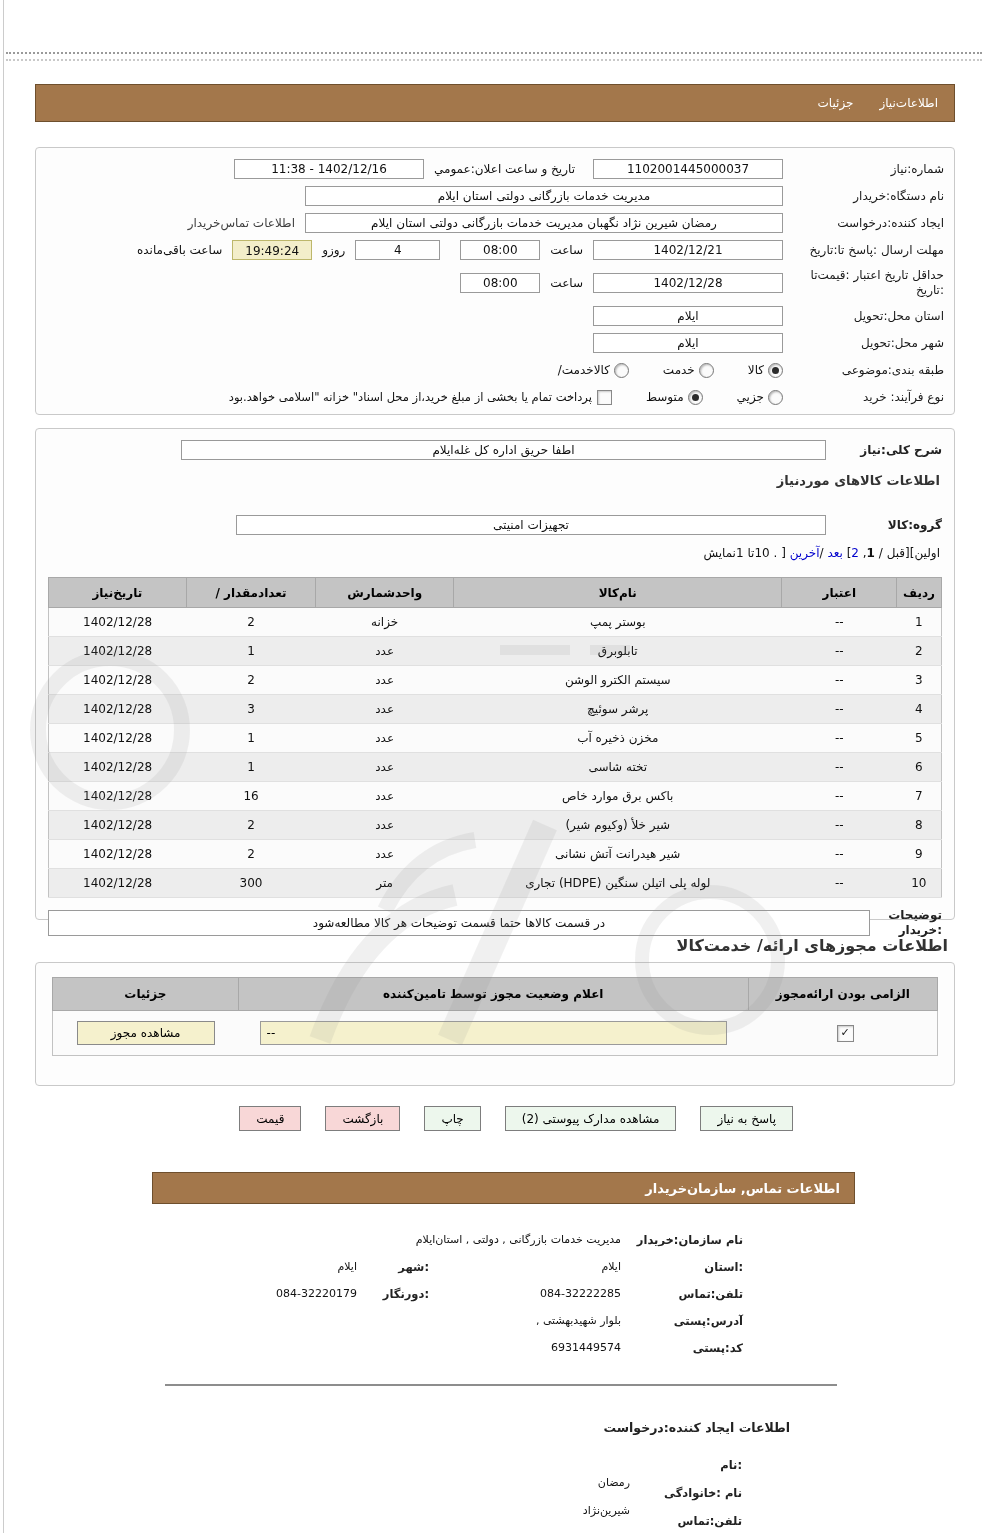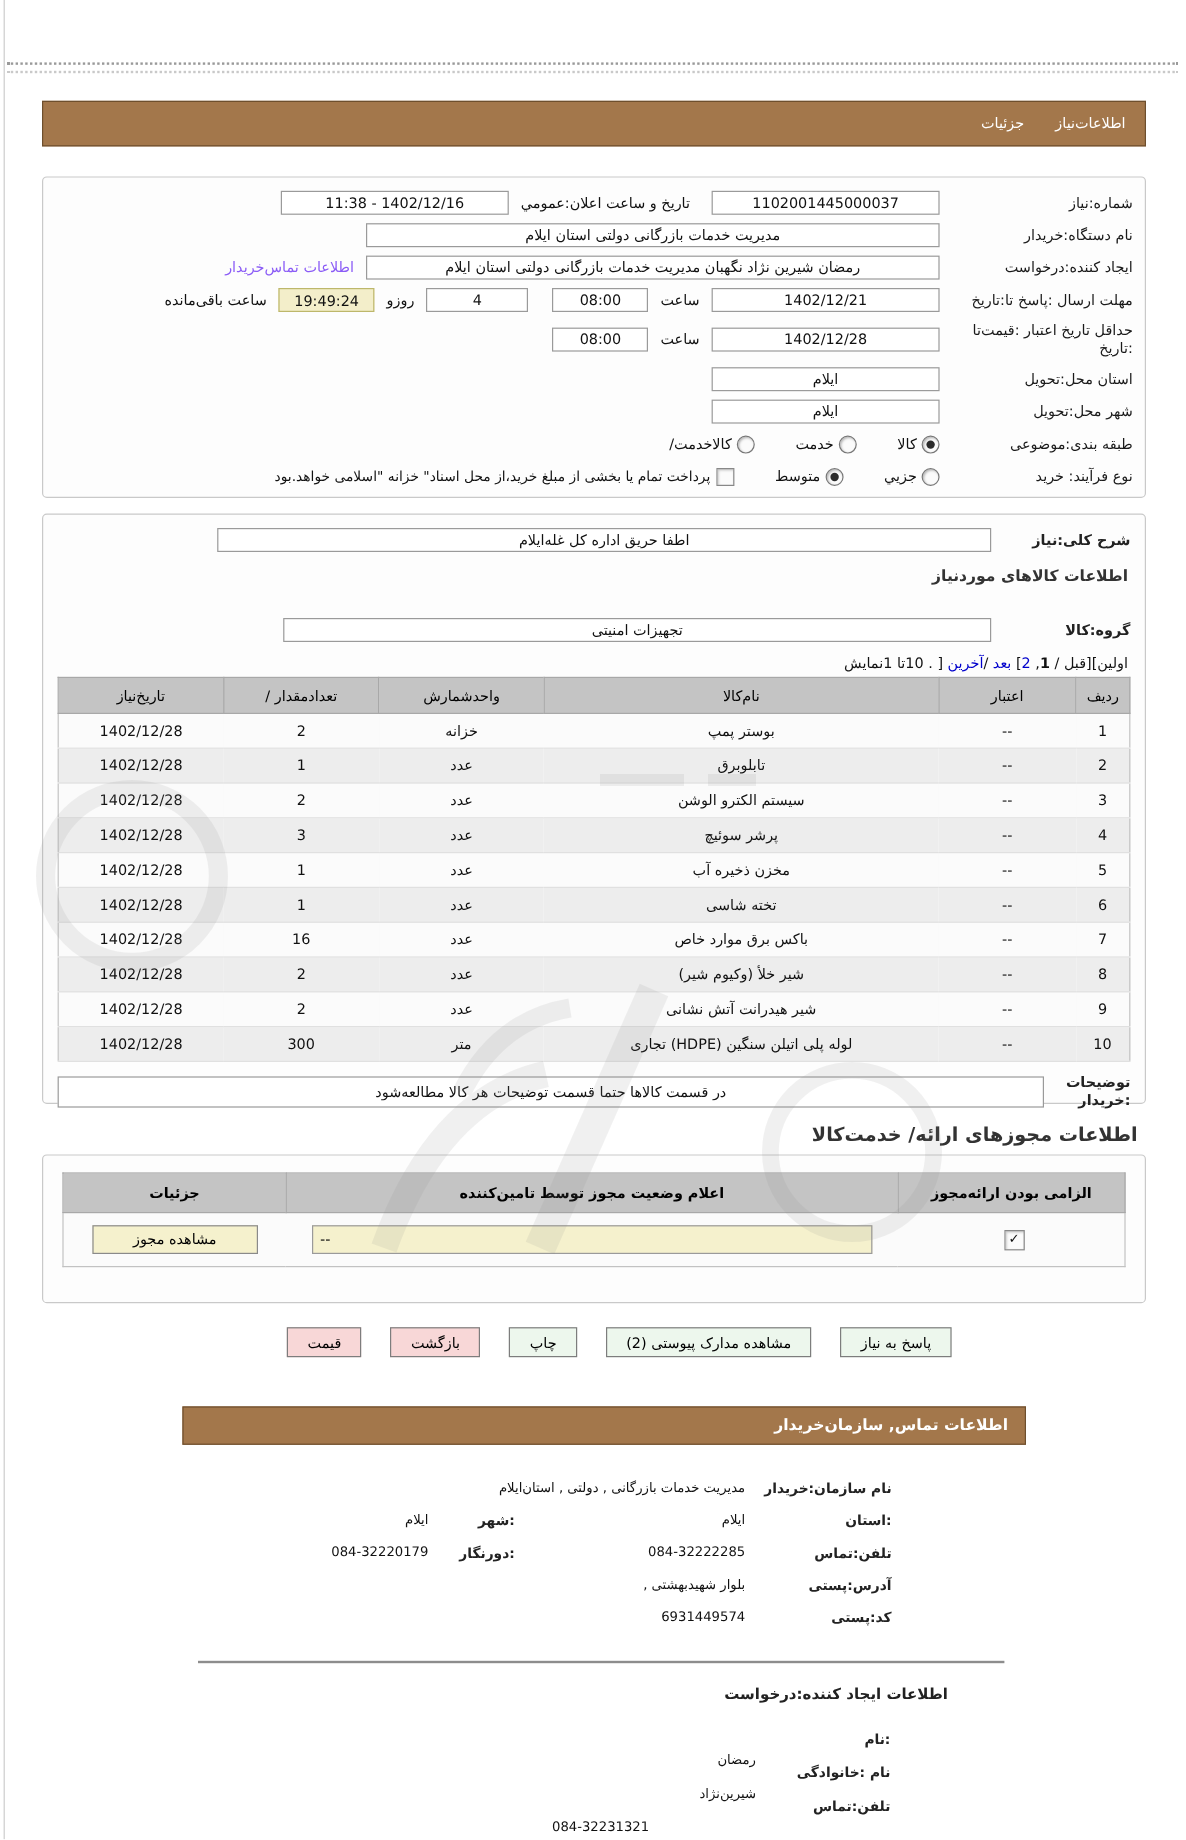--- a/index.html
+++ b/index.html
@@ -16,36 +16,36 @@
   .panel-form{top:147px;height:268px;padding:10px 10px 6px 10px;}
   .panel-goods{top:428px;height:492px;padding:10px 12px;}
   .panel-permits{top:962px;height:124px;padding:14px 16px;}
   
   .frow{display:flex;direction:rtl;align-items:center;gap:4px;margin-bottom:5px;min-height:22px;}
   .flabel{flex:none;width:157px;font-size:12px;color:#1a1a1a;line-height:1.25;}
   .inp{border:1px solid #9a9a9a;height:20px;box-sizing:border-box;font:12px "DejaVu Sans",sans-serif;text-align:center;background:#fff;padding:0 3px;color:#111;}
   .w190{width:190px}.w80{width:80px}.w85{width:85px}.w478{width:478px}.w645{width:645px}.w590{width:590px}.w835{width:836px}
   .sml{flex:none;margin:0 6px;}
   .count{flex:none;background:#f3eeca;border:1px solid #bdb76b;height:20px;line-height:20px;padding:0 12px;box-sizing:border-box;}
-  .link{color:#8b5cf6;cursor:pointer;}
+  .link{color:#404040;cursor:pointer;}
   
   .radio{display:inline-block;flex:none;width:13px;height:13px;border:1px solid #777;border-radius:50%;background:#fbfbfb;box-shadow:inset 1px 1px 2px rgba(0,0,0,.28);position:relative;margin-left:4px;}
   .radio.sel::after{content:"";position:absolute;left:3px;top:3px;right:3px;bottom:3px;background:#2b2b2b;border-radius:50%;}
   .cb{display:inline-block;flex:none;width:13px;height:13px;border:1px solid #888;background:#fbfbfb;box-shadow:inset 1px 1px 2px rgba(0,0,0,.2);margin-left:5px;text-align:center;line-height:12px;font-size:11px;color:#111;}
   .cb.checked::after{content:"\2713";}
   .optgroup{display:inline-flex;direction:rtl;align-items:center;margin-left:30px;}
   
   .gsec-title{font-weight:bold;font-size:13px;color:#333;margin:12px 2px 26px;direction:rtl;text-align:right;}
   .blabel{font-weight:bold;color:#222;}
-  .pager{direction:ltr;text-align:right;margin:10px 2px 4px;font-size:12px;}
+  .pager{direction:ltr;text-align:right;margin:10px 2px 17px;font-size:12px;}
   .pager span{unicode-bidi:isolate;}
   .pager .link{color:#0000cc;}
   .pager .bold{font-weight:bold;}
   table.gtable{width:100%;border-collapse:collapse;font-size:12px;direction:rtl;margin-top:2px;border:1px solid #c2c2c2;}
-  table.gtable th{background:#c4c4c4;color:#000;font-weight:normal;height:27px;border:1px solid #a8a8a8;font-size:12px;}
+  table.gtable th{background:#c4c4c4;color:#000;font-weight:bold;height:27px;border:1px solid #a8a8a8;font-size:12px;}
   table.gtable td{height:26px;text-align:center;border-bottom:1px solid #e0e0e0;background:#fbfbfb;}
   table.gtable tr.alt td{background:#ededed;}
   
   table.ptable{width:100%;border-collapse:collapse;font-size:12px;direction:rtl;border:1px solid #c2c2c2;}
   table.ptable th{background:#c4c4c4;color:#000;font-weight:bold;height:30px;border:1px solid #a8a8a8;}
   table.ptable td{height:42px;text-align:center;background:#fbfbfb;}
   .beige-inp{background:#f5f1cd;border:1px solid #9a9a9a;height:24px;width:92%;box-sizing:border-box;font:12px "DejaVu Sans",sans-serif;padding:0 6px;text-align:left;direction:ltr;}
   .beige-btn{background:#f5f1cd;border:1px solid #8a8a8a;height:24px;min-width:138px;font:12px "DejaVu Sans",sans-serif;cursor:pointer;}
   .permits-title{position:absolute;top:936px;right:40px;font-weight:bold;font-size:16px;color:#333;direction:rtl;}
   
@@ -55,21 +55,21 @@
   .btn.pink{background:#f8d7d7;}
   
   .contact{position:absolute;left:152px;top:1226px;width:703px;direction:rtl;}
   .crow{display:flex;direction:rtl;align-items:center;height:27px;padding-right:112px;box-sizing:border-box;}
   .clabel{flex:none;width:122px;font-weight:bold;color:#222;font-size:11.5px;}
   .cval{flex:none;width:192px;font-size:11px;color:#111;}
   .clabel2{flex:none;width:72px;font-weight:bold;color:#222;font-size:11.5px;}
   .cval2{flex:none;width:150px;font-size:11px;color:#111;}
   .divider{position:absolute;left:165px;top:1384px;width:672px;height:2px;background:#8d8d8d;}
   .creator{position:absolute;left:152px;top:1404px;width:640px;direction:rtl;}
-  .creator h4{margin:0 2px 16px;font-size:12.5px;font-weight:bold;color:#222;text-align:right;}
+  .creator h4{margin:16px 2px 16px;font-size:12.5px;font-weight:bold;color:#222;text-align:right;}
   .crrow{display:flex;direction:rtl;align-items:center;height:28px;padding-right:50px;box-sizing:border-box;}
   .crlabel{flex:none;width:112px;font-weight:bold;color:#222;font-size:11.5px;}
   .crval{flex:none;width:170px;font-size:11px;color:#111;margin-top:34px;}
   
   .watermark{position:absolute;left:20px;top:610px;width:920px;height:500px;opacity:.12;pointer-events:none;z-index:6;}
 </style>
 </head>
 <body>
 
 <div class="page">

